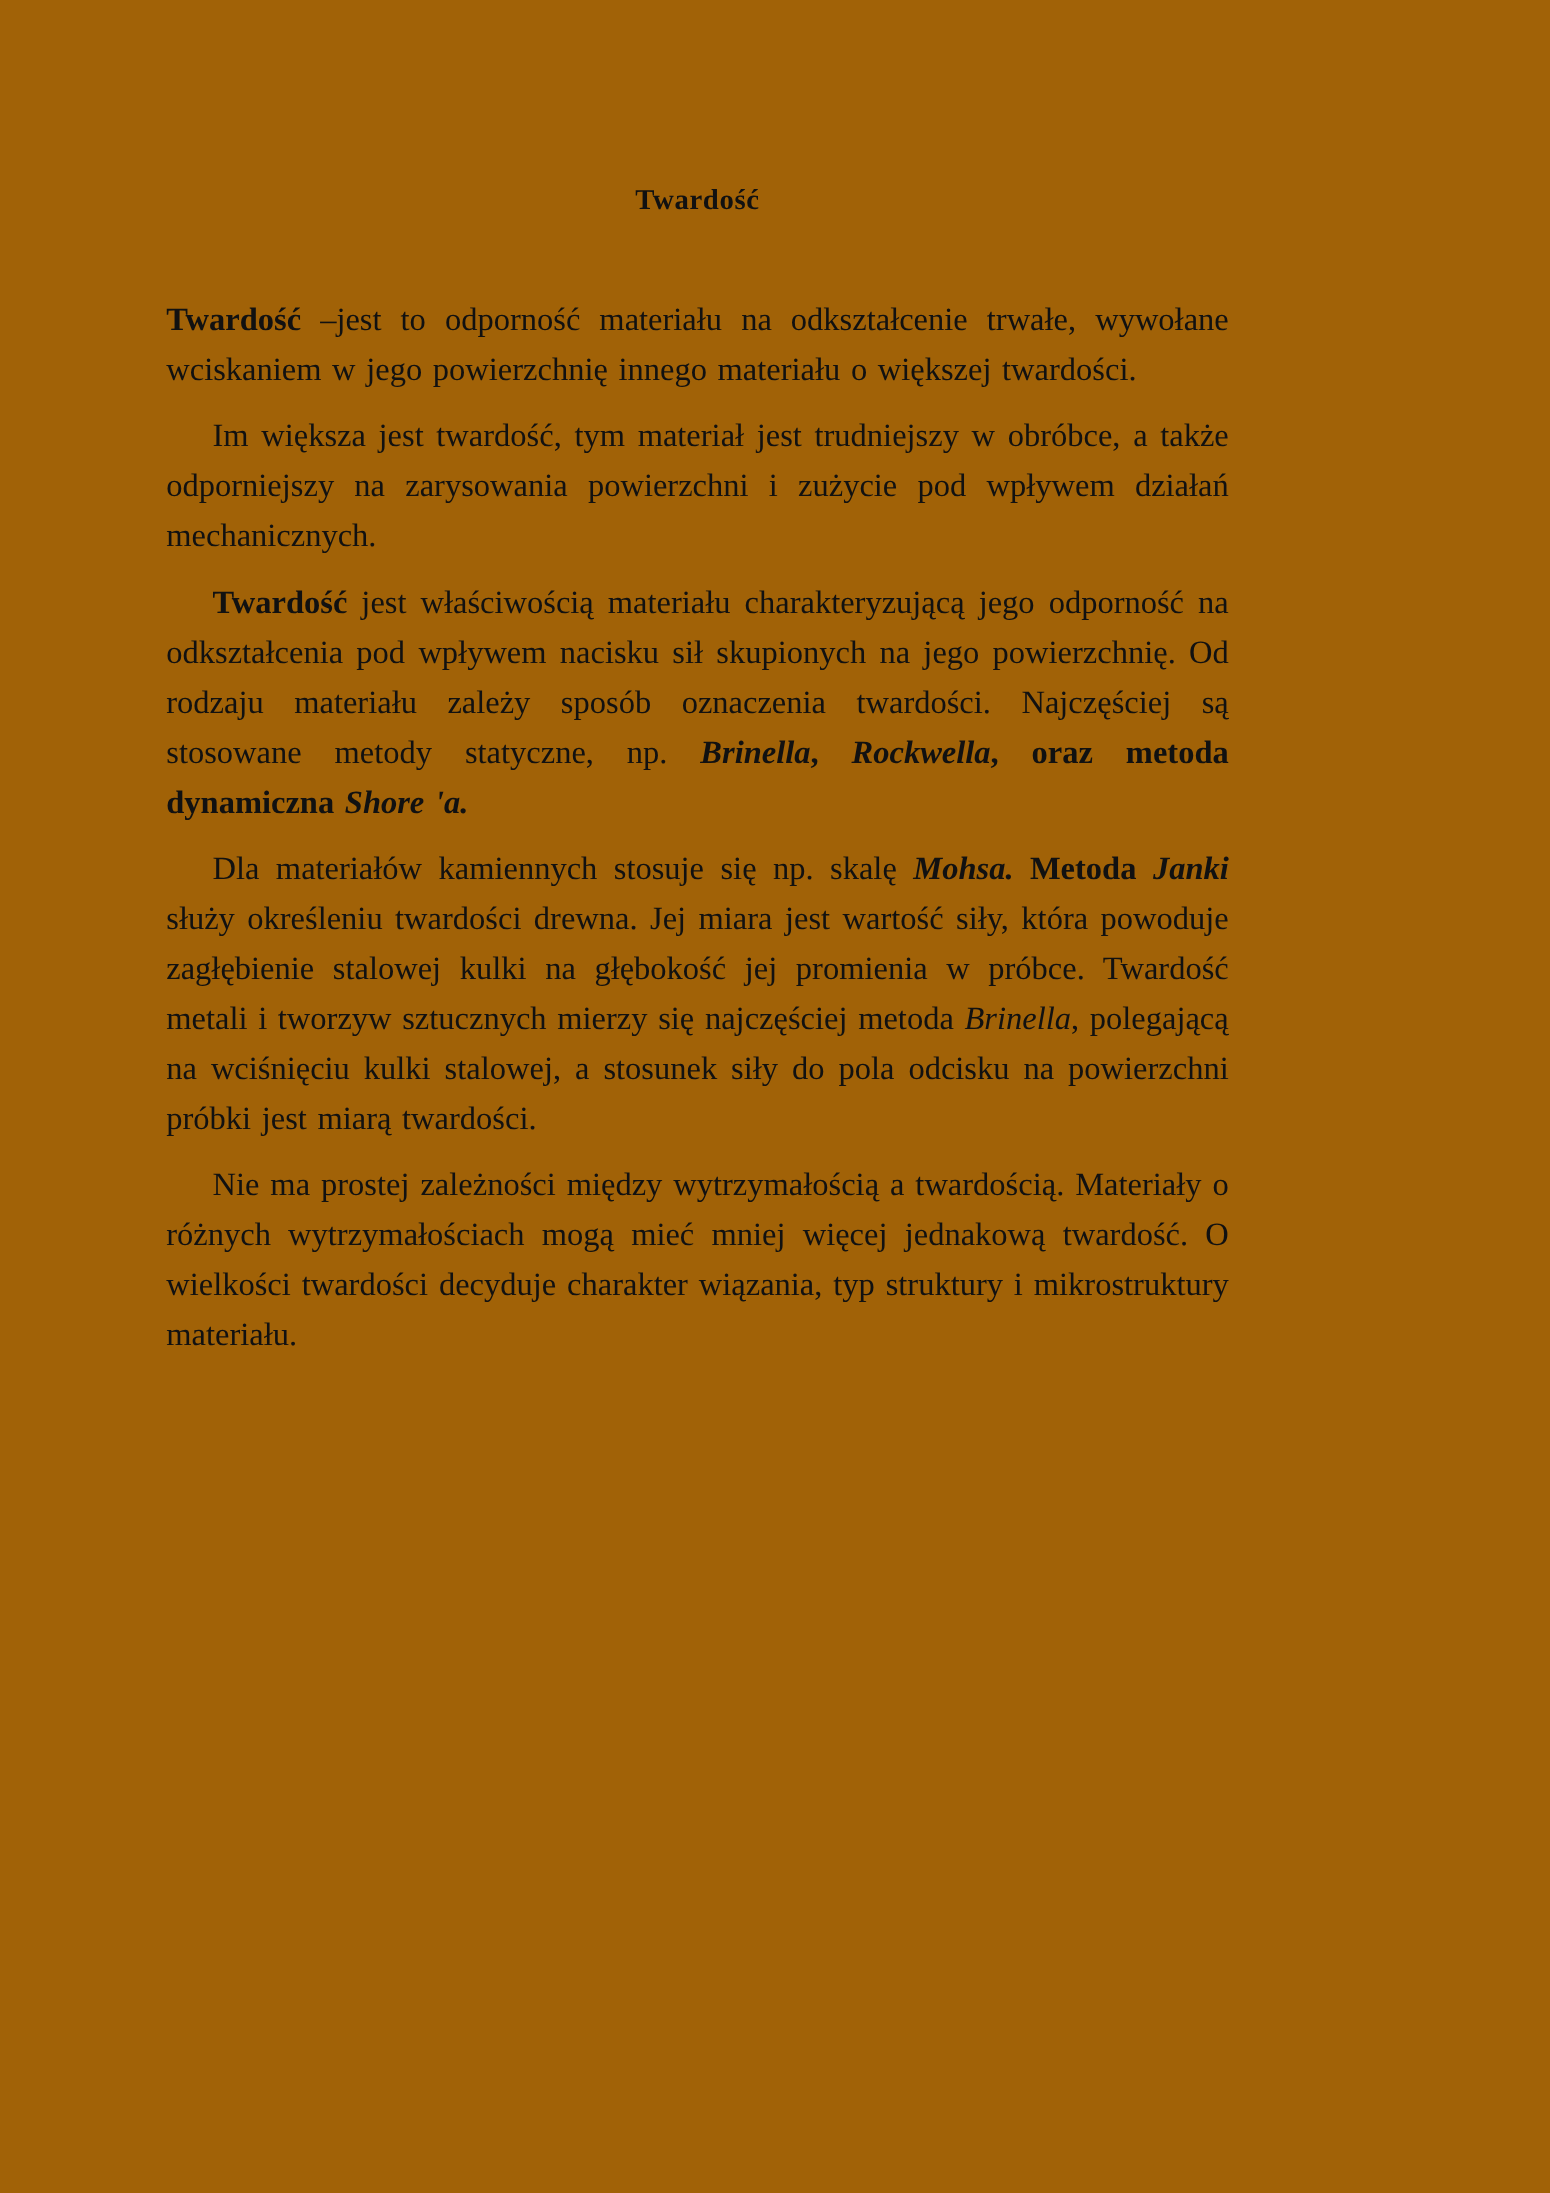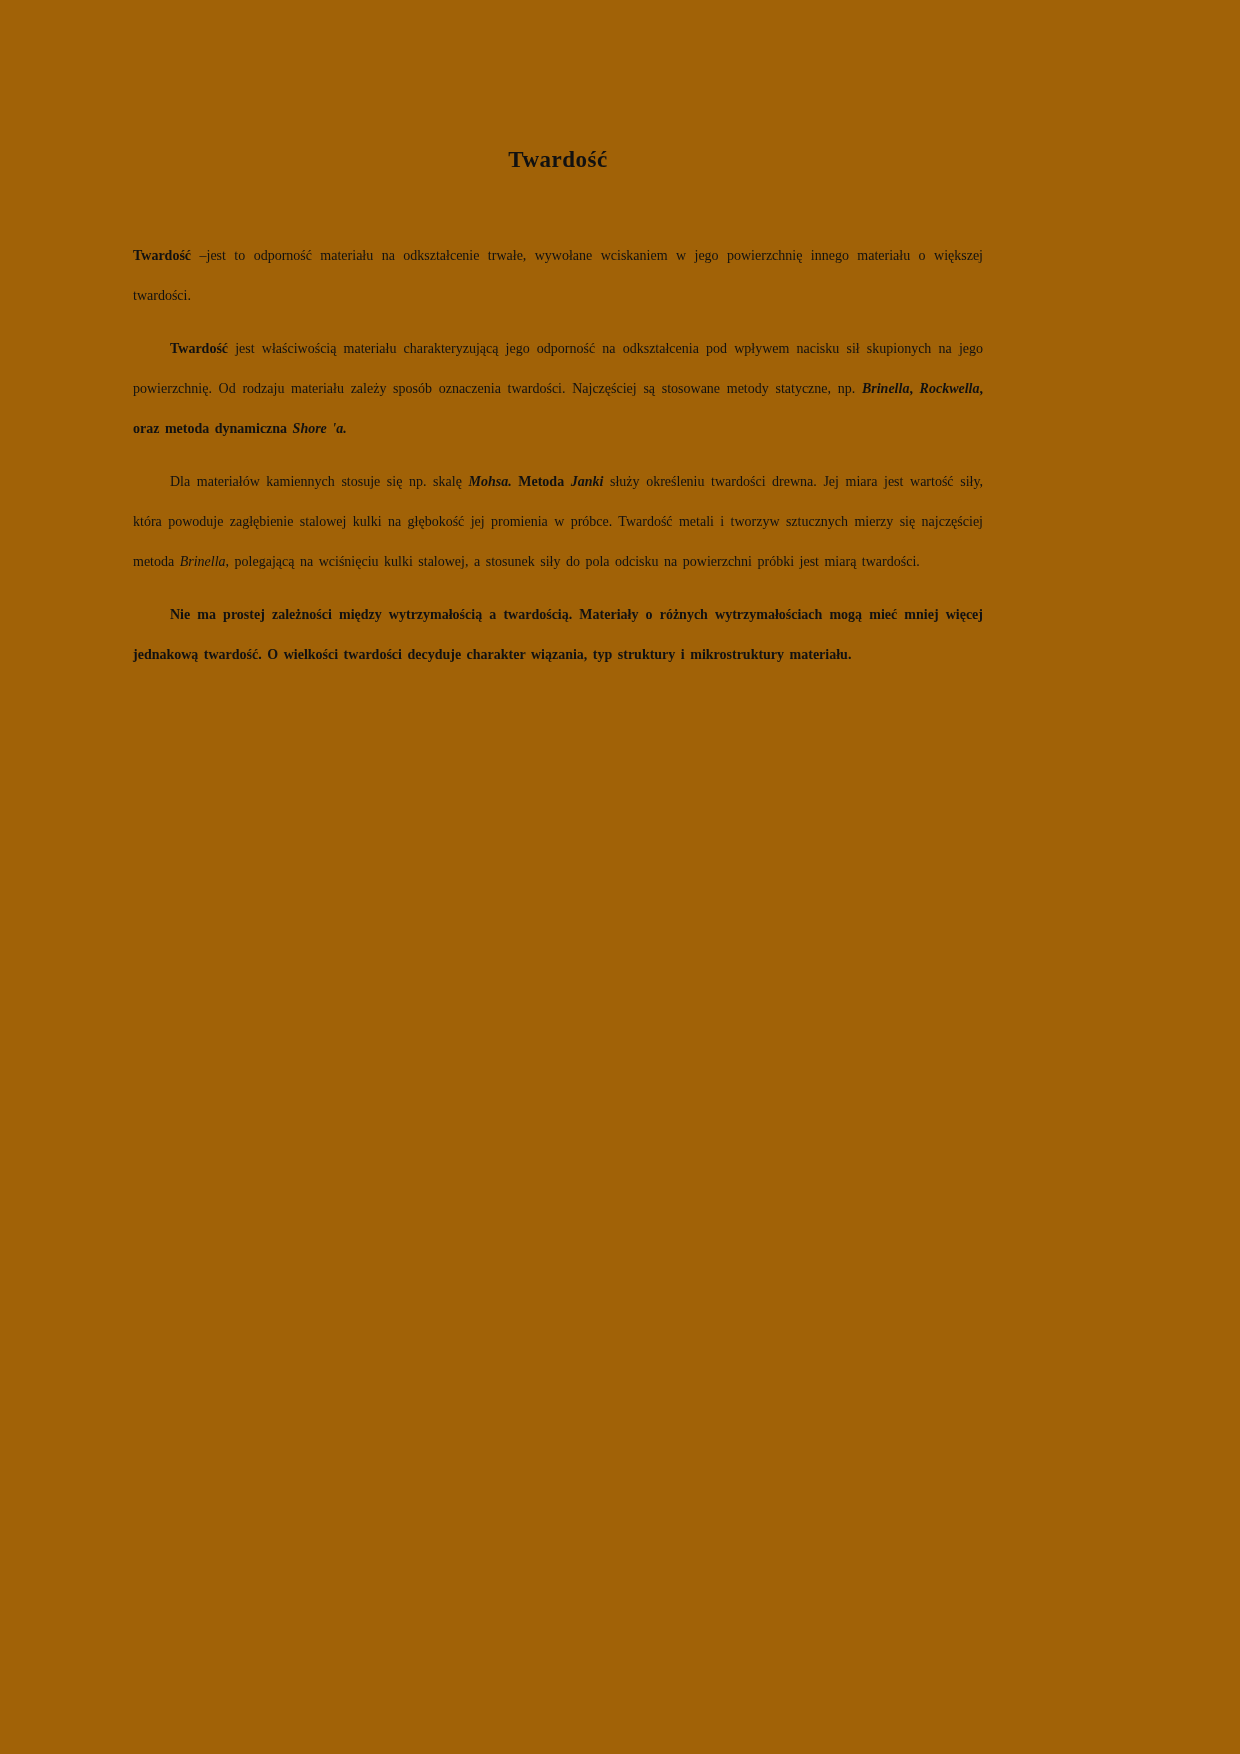--- a/index.html
+++ b/index.html
@@ -21,38 +21,38 @@
   }
   .doc-title {
     text-align: center;
     font-weight: bold;
     font-size: 23px;
     line-height: 28px;
     margin: 0 0 62px 0;
     letter-spacing: 0.5px;
   }
   .doc-body p {
-    font-size: 14px;
+    font-size: 26px;
     line-height: 40px;
     text-align: justify;
     margin: 0 0 13px 0;
     word-spacing: 2px;
   }
   .doc-body p.indent {
     text-indent: 37px;
   }
   .doc-body p:last-child {
     margin-bottom: 12px;
-    font-weight: bold;
   }
 </style>
 </head>
 <body>
 
 <div class="page">
   <h1 class="doc-title">Twardość</h1>
   <div class="doc-body">
       <p><span style="font-weight: bold;">Twardość</span><span> –jest to odporność materiału na odkształcenie trwałe, wywołane wciskaniem w jego powierzchnię innego materiału o większej twardości.</span></p>
+      <p class="indent"><span>Im większa jest twardość, tym materiał jest trudniejszy w obróbce, a także odporniejszy na zarysowania powierzchni i zużycie pod wpływem działań mechanicznych.</span></p>
       <p class="indent"><span style="font-weight: bold;">Twardość</span><span> jest właściwością materiału charakteryzującą jego odporność na odkształcenia pod wpływem nacisku sił skupionych na jego powierzchnię. Od rodzaju materiału zależy sposób oznaczenia twardości. Najczęściej są stosowane metody statyczne, np. </span><span style="font-weight: bold; font-style: italic;">Brinella</span><span style="font-weight: bold;">, </span><span style="font-weight: bold; font-style: italic;">Rockwella</span><span style="font-weight: bold;">, oraz metoda dynamiczna </span><span style="font-weight: bold; font-style: italic;">Shore 'a.</span></p>
       <p class="indent"><span>Dla materiałów kamiennych stosuje się np. skalę </span><span style="font-weight: bold; font-style: italic;">Mohsa.</span><span style="font-weight: bold;"> Metoda </span><span style="font-weight: bold; font-style: italic;">Janki</span><span> służy określeniu twardości drewna. Jej miara jest wartość siły, która powoduje zagłębienie stalowej kulki na głębokość jej promienia w próbce. Twardość metali i tworzyw sztucznych mierzy się najczęściej metoda </span><span style="font-style: italic;">Brinella</span><span>, polegającą na wciśnięciu kulki stalowej, a stosunek siły do pola odcisku na powierzchni próbki jest miarą twardości.</span></p>
       <p class="indent"><span>Nie ma prostej zależności między wytrzymałością a twardością. Materiały o różnych wytrzymałościach mogą mieć mniej więcej jednakową twardość. O wielkości twardości decyduje charakter wiązania, typ struktury i mikrostruktury materiału.</span></p>
     </div>
 </div>
 
 </body></html>

